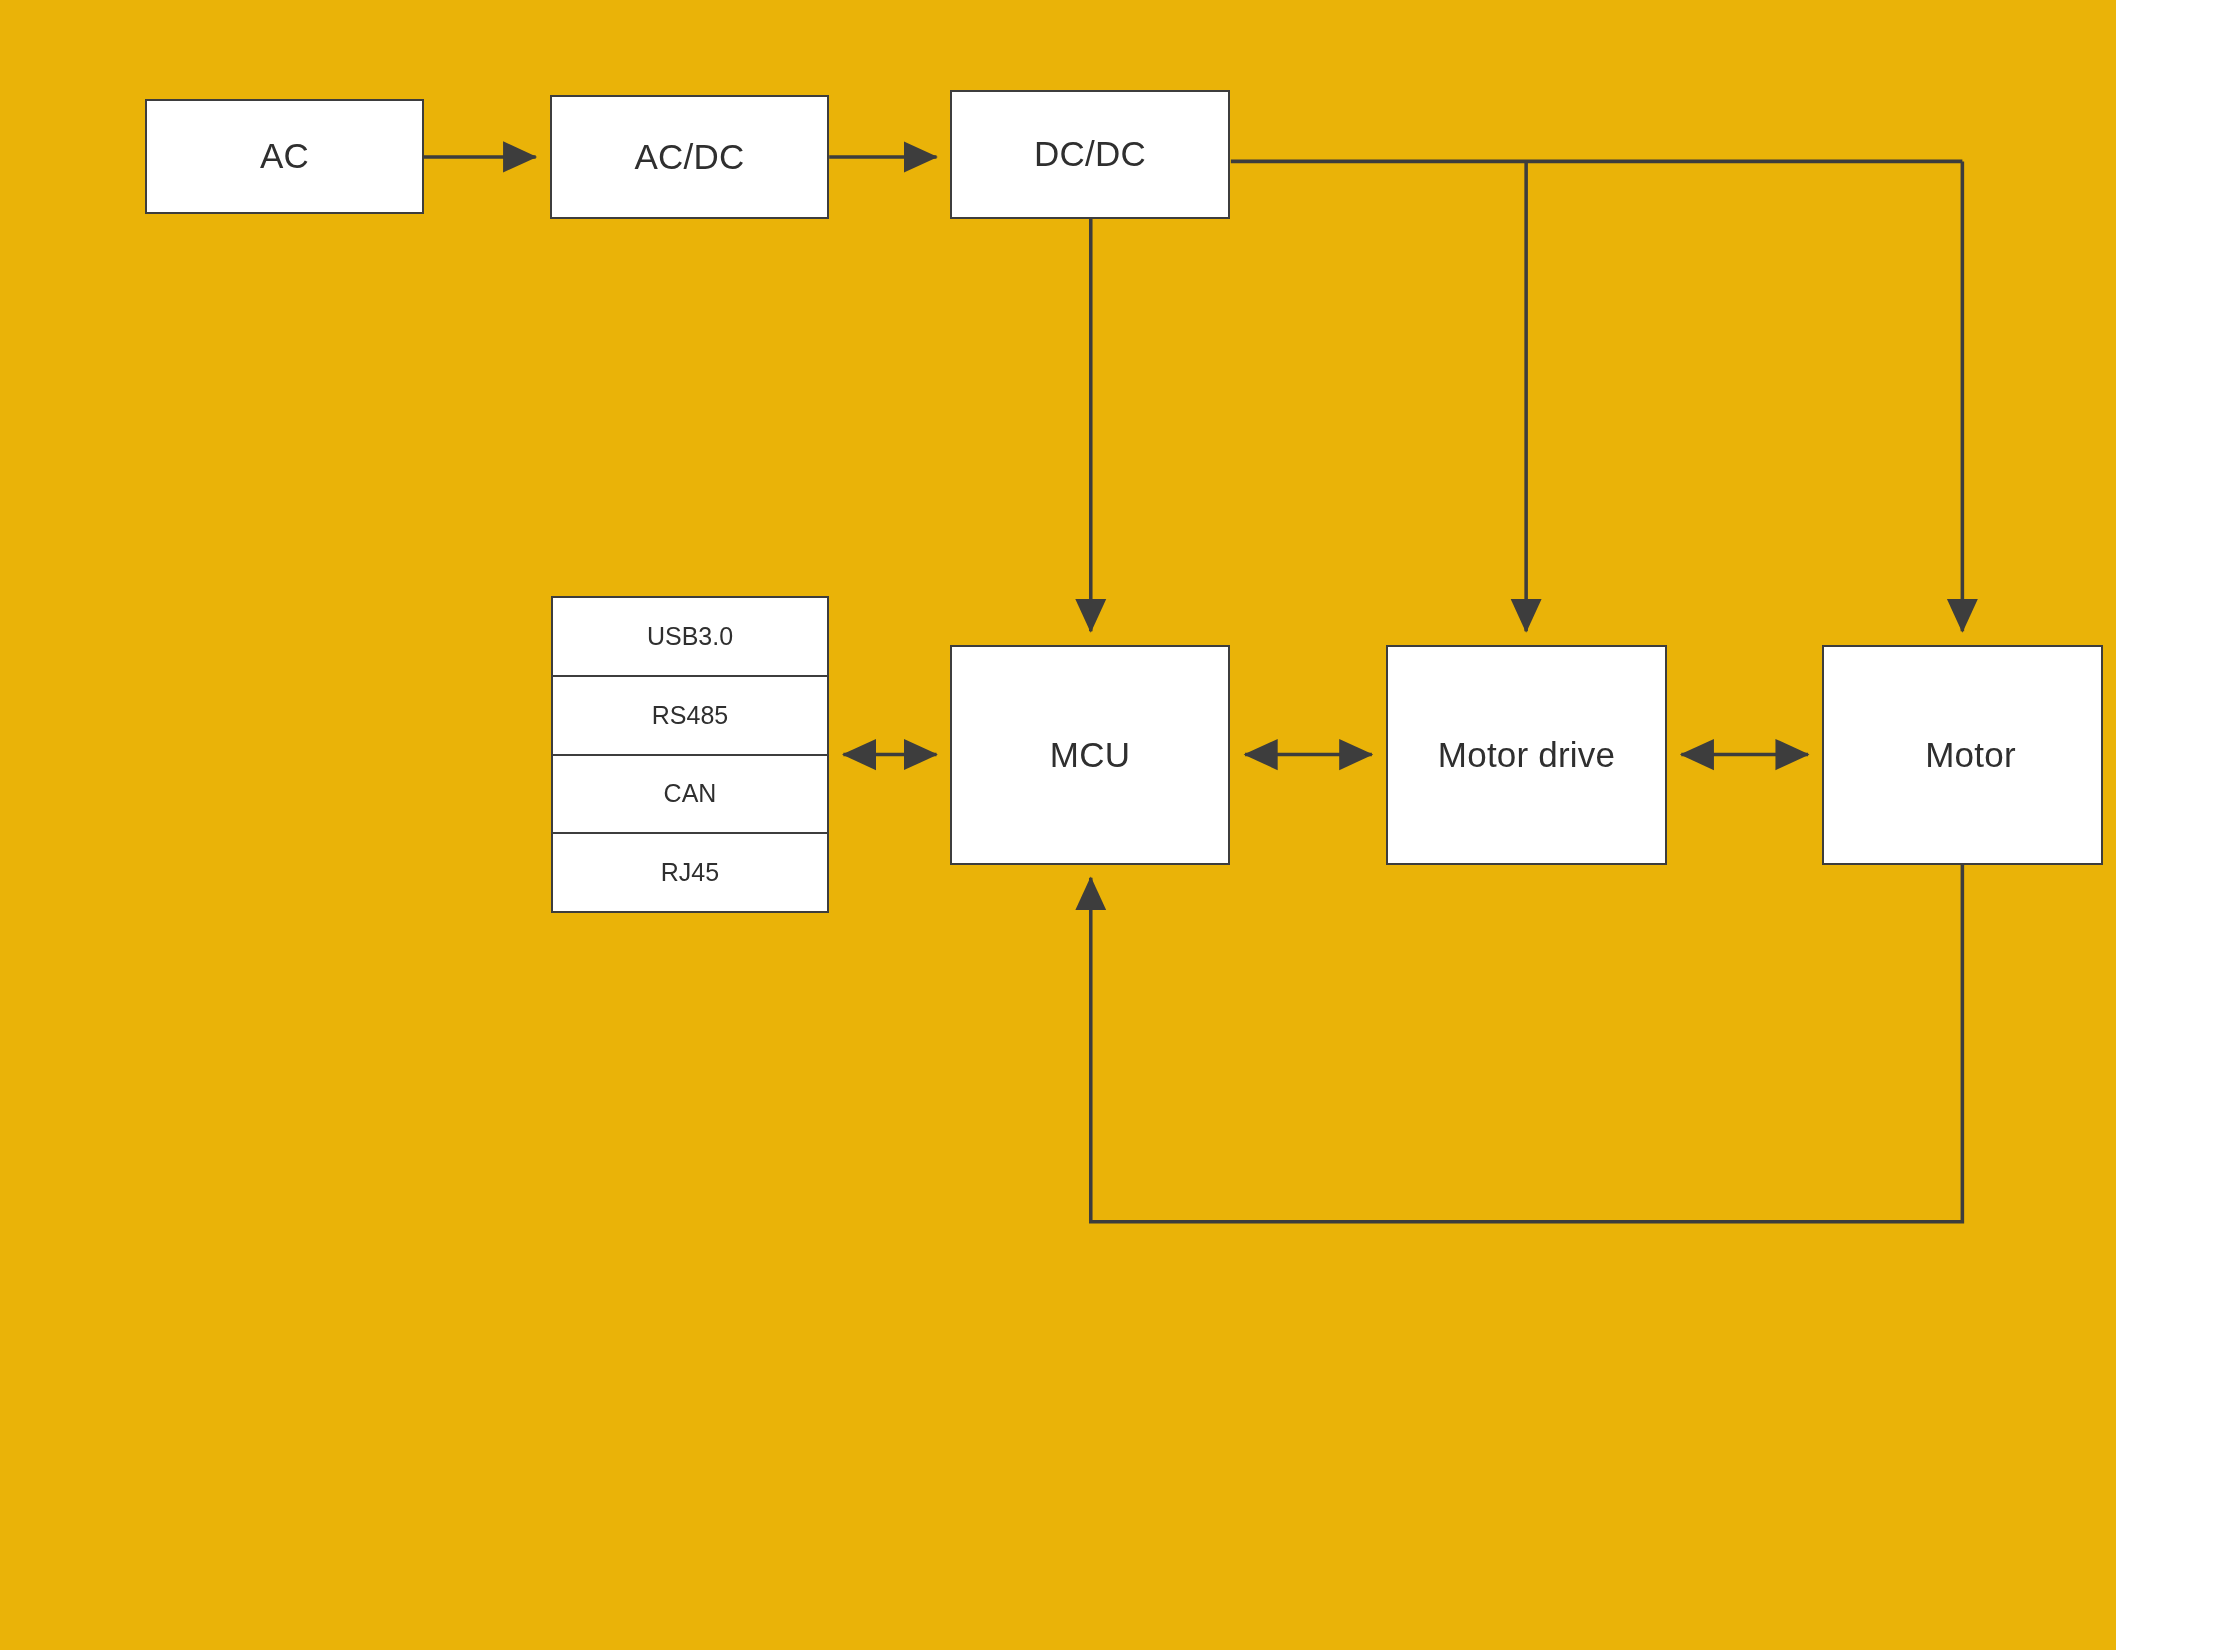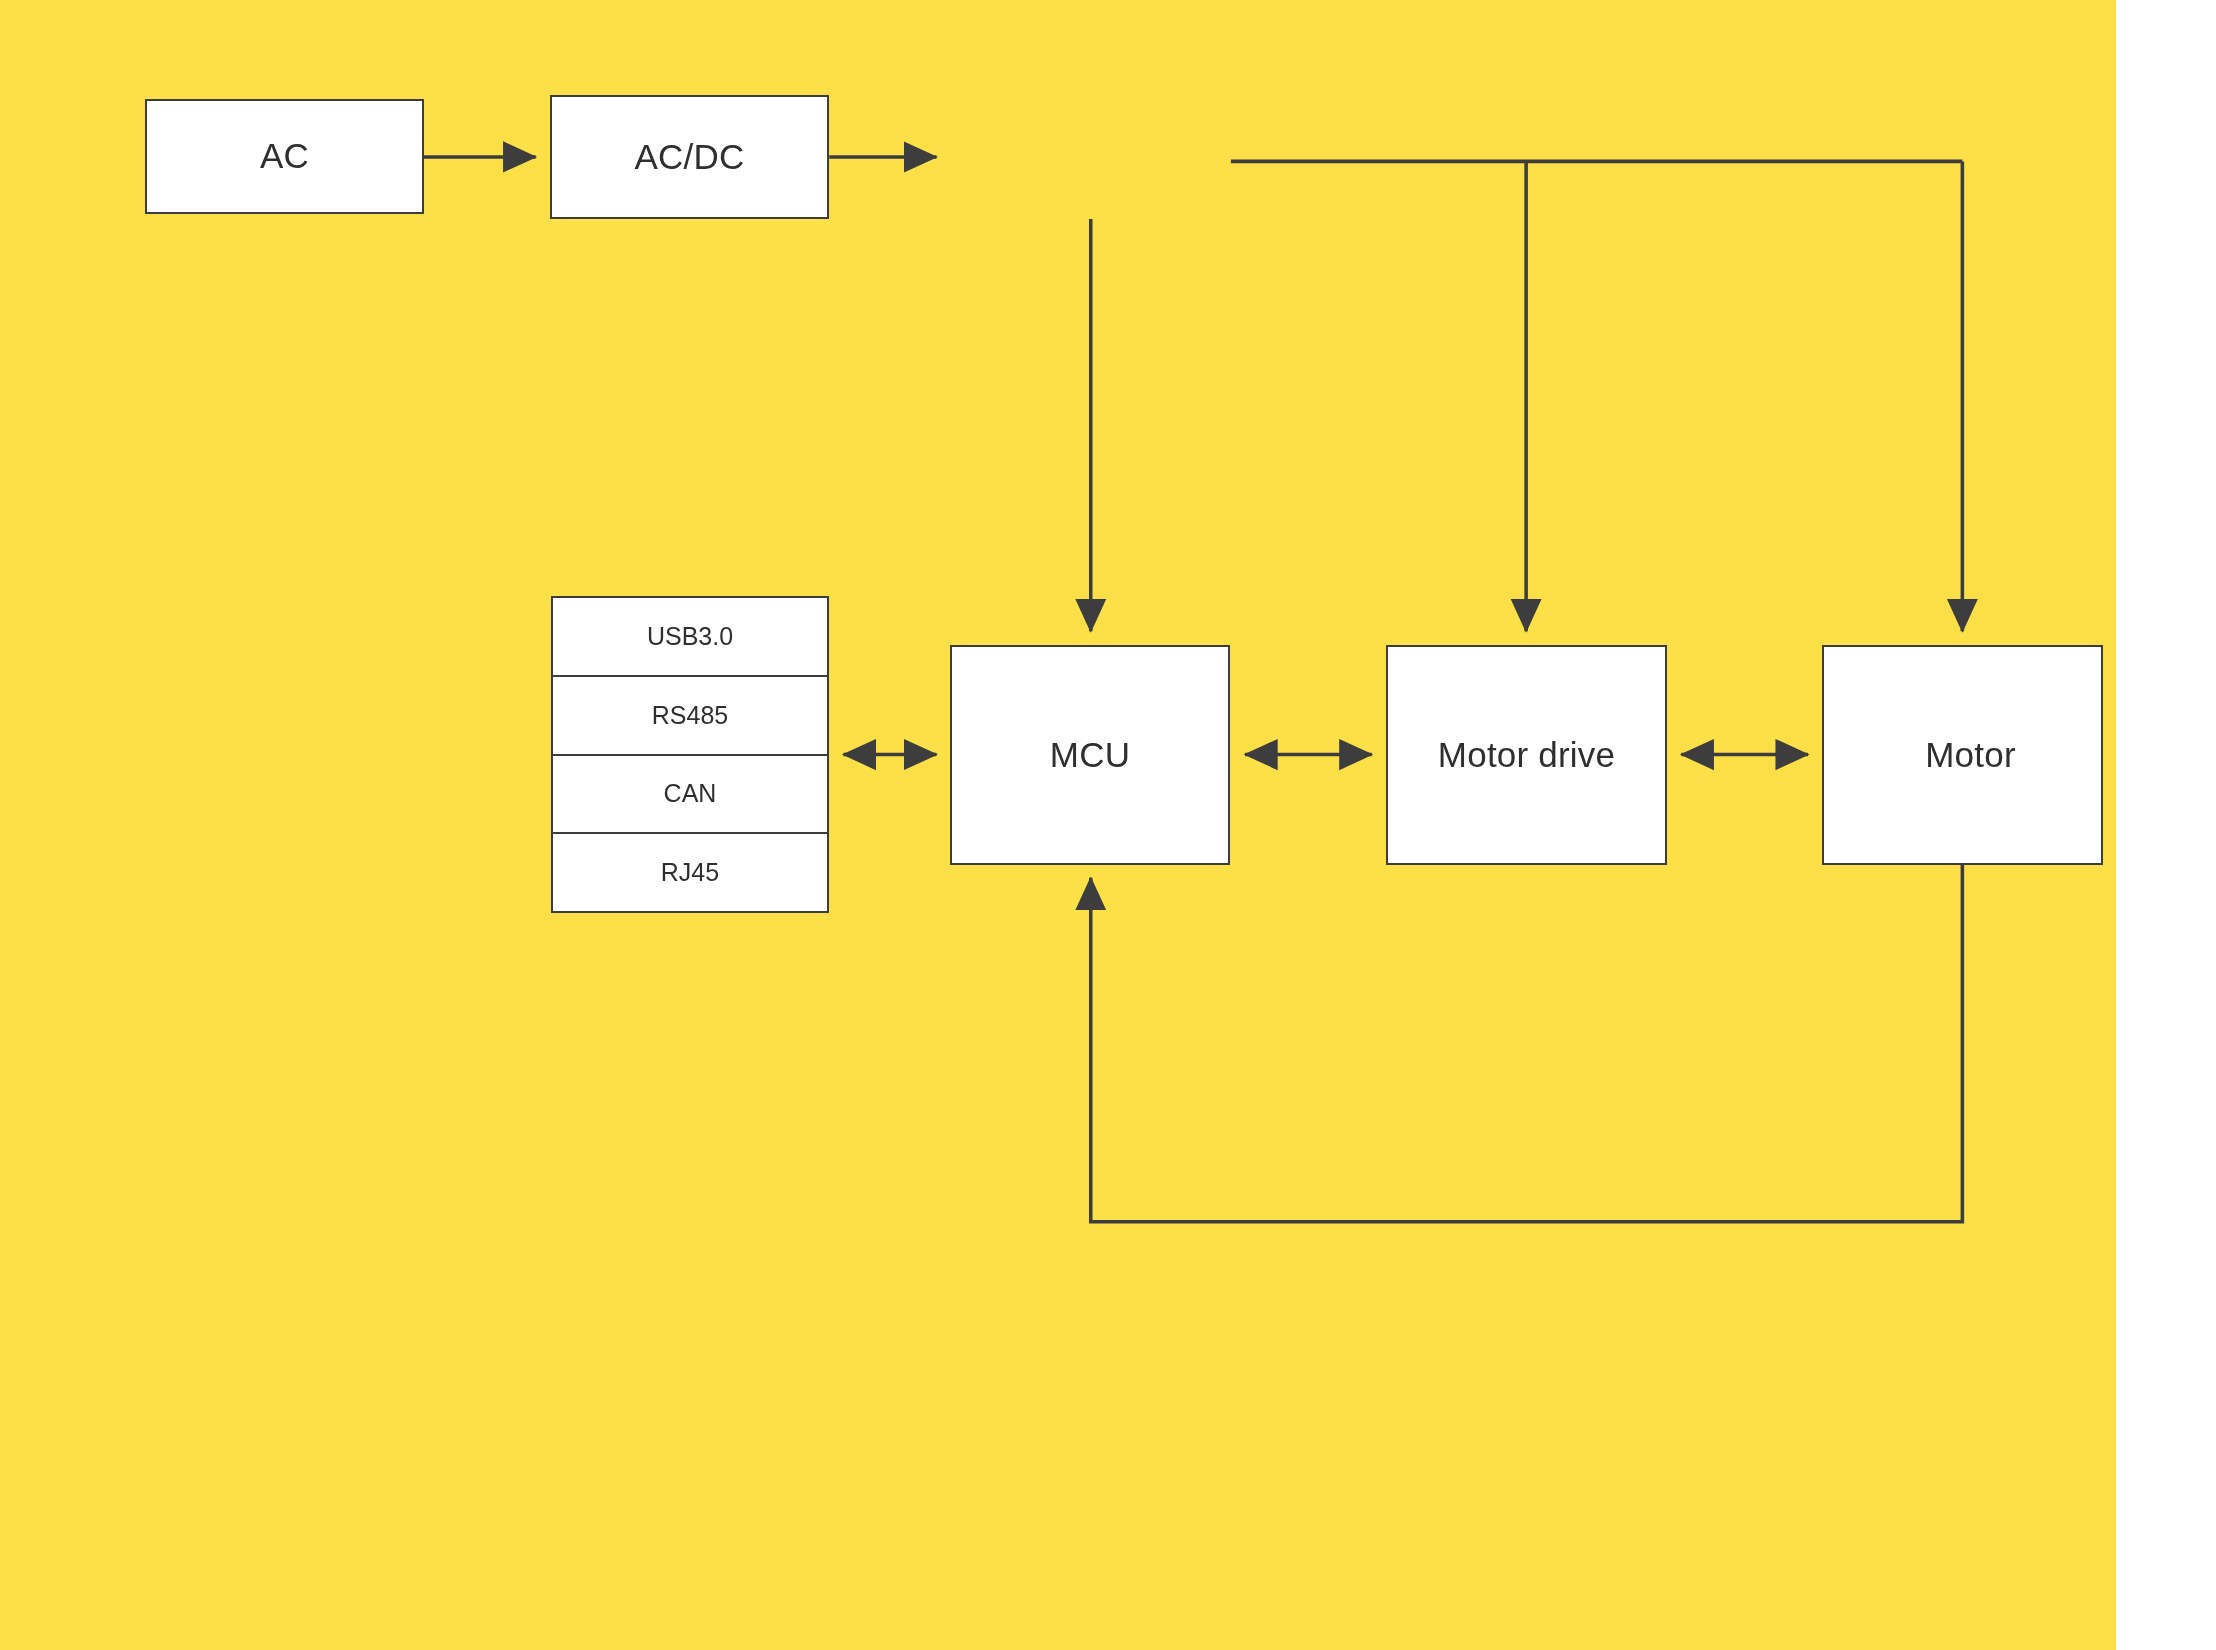--- a/index.html
+++ b/index.html
@@ -8,21 +8,21 @@
     padding: 0;
     background: #ffffff;
   }
   body {
     font-family: "Liberation Sans", "DejaVu Sans", sans-serif;
   }
   #canvas {
     position: relative;
     width: 2116px;
     height: 1651px;
-    background: #fde047;
+    background: #eab308;
     overflow: hidden;
   }
   #wires {
     position: absolute;
     left: 0;
     top: 0;
     width: 2217px;
     height: 1651px;
     pointer-events: none;
   }
@@ -105,20 +105,23 @@
   </svg>
 
   <div class="node" style="left:145px; top:99px; width:279px; height:115px;">
     <span>AC</span>
   </div>
 
   <div class="node" style="left:550px; top:95px; width:279px; height:124px;text-align:right;">
     <span>AC/DC</span>
   </div>
 
+  <div class="node" style="left:950px; top:90px; width:280px; height:129px;">
+    <span>DC/DC</span>
+  </div>
 
   <div class="stack" style="left:551px; top:596px; width:278px; height:317px;">
     <div class="stack-row">
       <span>USB3.0</span>
     </div>
     <div class="stack-row">
       <span>RS485</span>
     </div>
     <div class="stack-row">
       <span>CAN</span>

